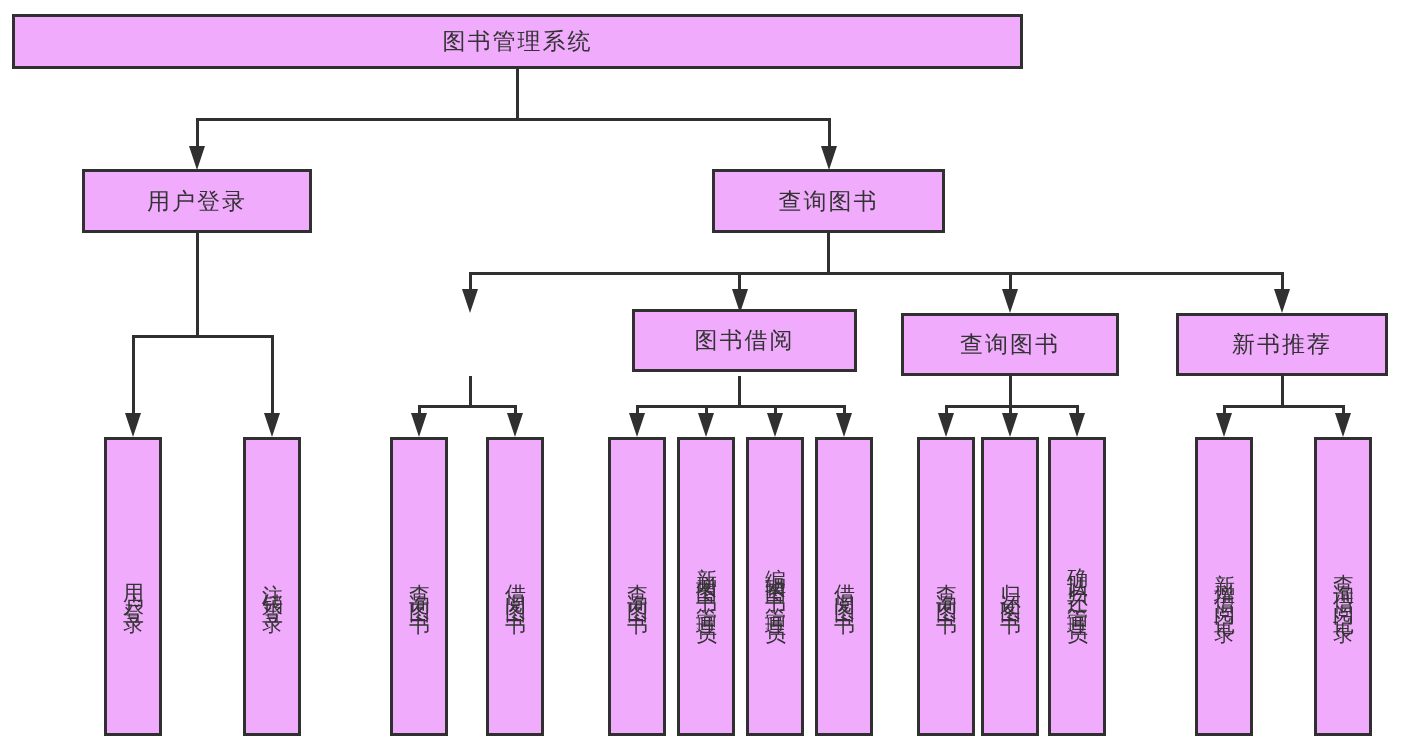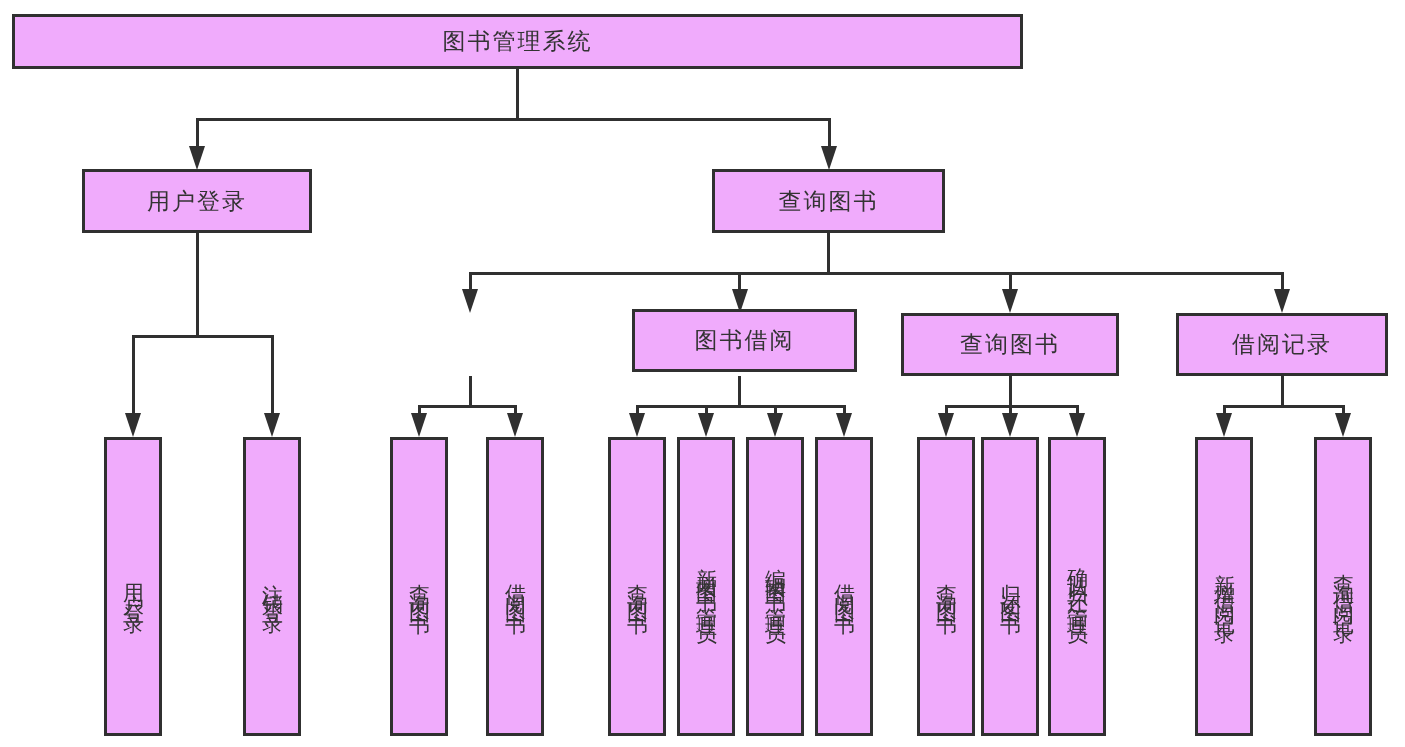--- a/index.html
+++ b/index.html
@@ -75,21 +75,21 @@
   <div class="vline" style="left:1280.5px;top:272px;height:19px"></div>
   <div class="arrow" style="left:1273.5px;top:289px"></div>
 
   <div class="box h" style="left:632px;top:309px;width:225px;height:63px">
     <span class="lbl">图书借阅</span>
   </div>
   <div class="box h" style="left:901px;top:313px;width:218px;height:63px">
     <span class="lbl">查询图书</span>
   </div>
   <div class="box h" style="left:1176px;top:313px;width:212px;height:63px">
-    <span class="lbl">借阅记录</span>
+    <span class="lbl">新书推荐</span>
   </div>
 
   <div class="vline" style="left:468.5px;top:376px;height:29px"></div>
   <div class="hline" style="left:417.5px;top:405px;width:99px"></div>
   <div class="vline" style="left:417.5px;top:405px;height:10px"></div>
   <div class="arrow" style="left:410.5px;top:413px"></div>
   <div class="vline" style="left:513.5px;top:405px;height:10px"></div>
   <div class="arrow" style="left:506.5px;top:413px"></div>
 
   <div class="vline" style="left:738px;top:376px;height:29px"></div>

